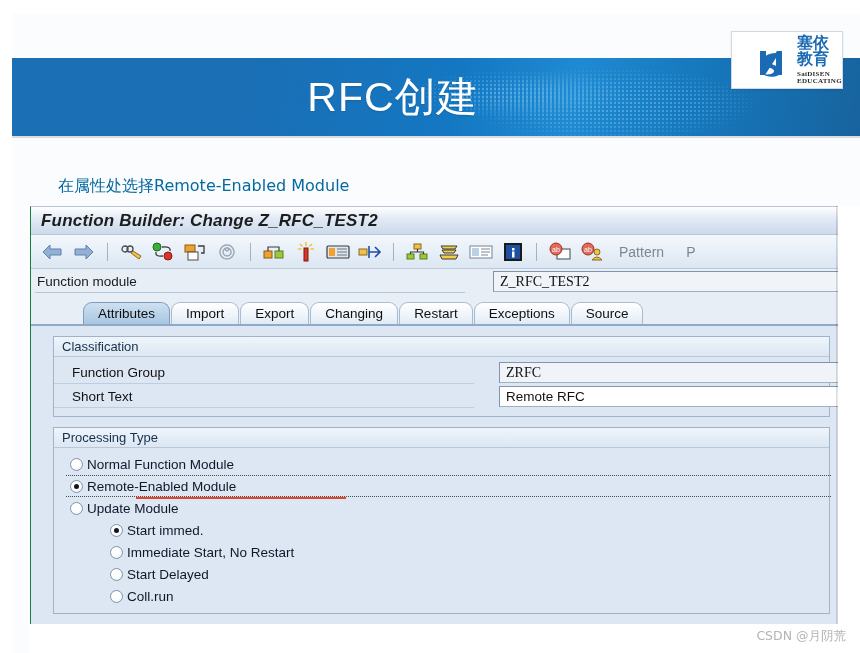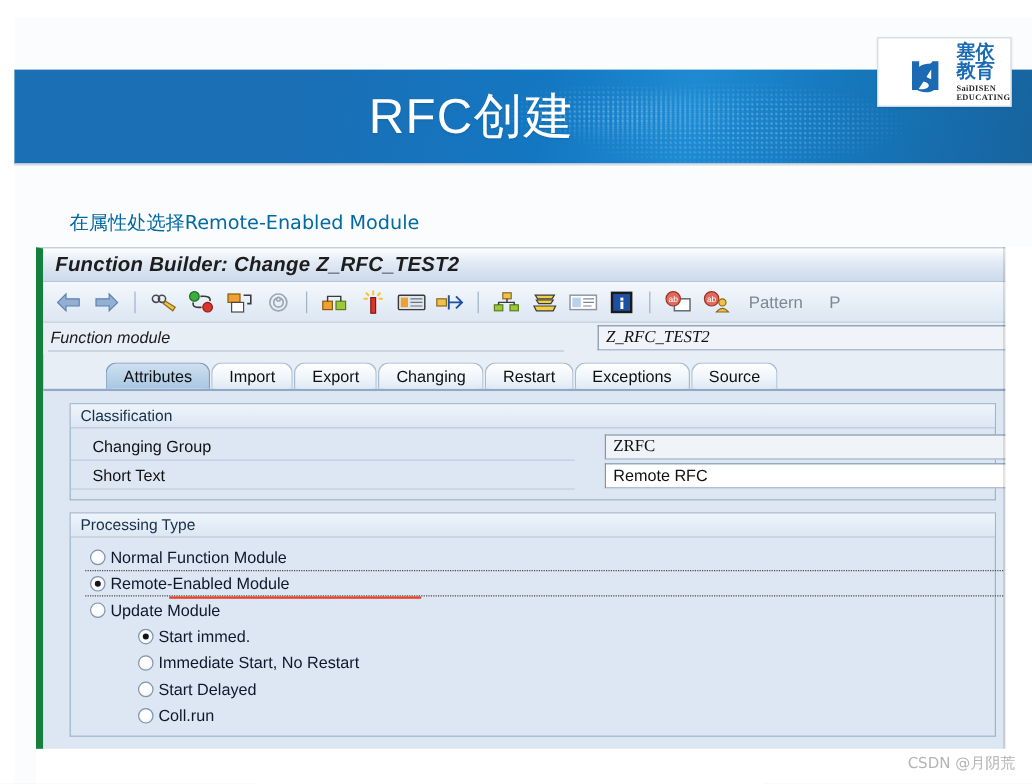--- a/index.html
+++ b/index.html
@@ -73,21 +73,21 @@
   .subtitle {
     position: absolute; left: 58px; top: 176px;
     font-size: 16px; color: #0369a1;
     font-family: "DejaVu Sans", sans-serif;
   }
 
   
   .sap {
     position: absolute; left: 30px; top: 206px; width: 808px; height: 420px;
     background: #e8eef6; overflow: hidden;
-    border-left: 6px solid #15803d;
+    border-left: 1px solid #15803d;
     border-top: 1px solid #b9c6d6;
   }
   .sap-titlebar {
     height: 28px; width: 100%;
     background: linear-gradient(180deg, #ffffff 0%, #e3ebf5 40%, #ccdaeb 100%);
     display: flex; align-items: center; padding-left: 10px;
     border-bottom: 1px solid #b7c6d8;
   }
   .sap-title {
     font-family: "Liberation Sans", sans-serif;
@@ -107,21 +107,21 @@
   .tb svg { display: block; }
   .tb-sep { width: 1px; height: 18px; background: #9fb2c8; margin: 0 4px; }
   .tb-text {
     font-size: 14px; color: #7d8793; padding: 0 8px; white-space: nowrap;
     font-family: "Liberation Sans", sans-serif;
   }
 
   
   .fm-row {
     height: 26px; display: flex; align-items: center;
-    background: #e8eef6; padding-left: 4px; position: relative; font-style: italic;
+    background: #e8eef6; padding-left: 4px; position: relative;
   }
   .fm-label {
     font-size: 13.5px; color: #1a1a1a; width: 430px; padding-left: 2px;
     border-bottom: 1px solid #b9c6d6;
     font-family: "Liberation Sans", sans-serif;
     height: 22px; display: flex; align-items: center;
   }
   .fm-input {
     position: absolute; left: 462px; top: 2px; width: 378px; height: 21px;
     background: #f0f4f9;
@@ -418,21 +418,21 @@
       <div class="tab">Source</div>
     </div>
     <div class="tabs-underline"></div>
 
     <div class="tab-body">
 
       <div class="group">
         <div class="group-title">Classification</div>
         <div class="group-body">
           <div class="field-row">
-            <div class="field-label">Changing Group</div>
+            <div class="field-label">Function Group</div>
             <div class="field-input readonly">ZRFC</div>
           </div>
           <div class="field-row">
             <div class="field-label">Short Text</div>
             <div class="field-input editable">Remote RFC</div>
           </div>
         </div>
       </div>
 
       <div style="height:10px"></div>

